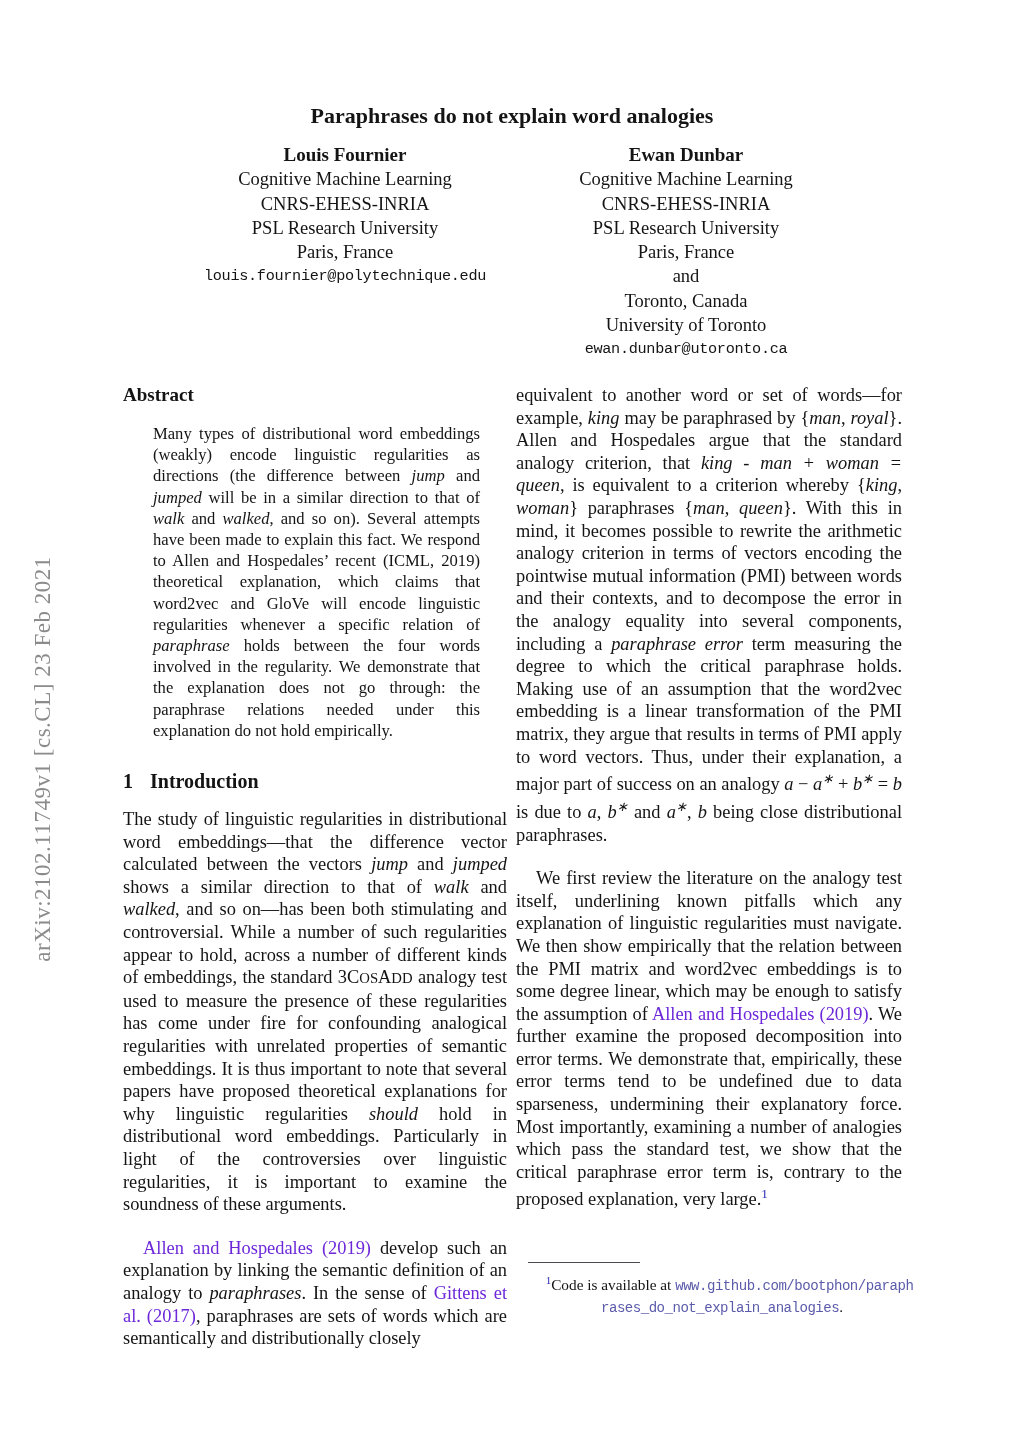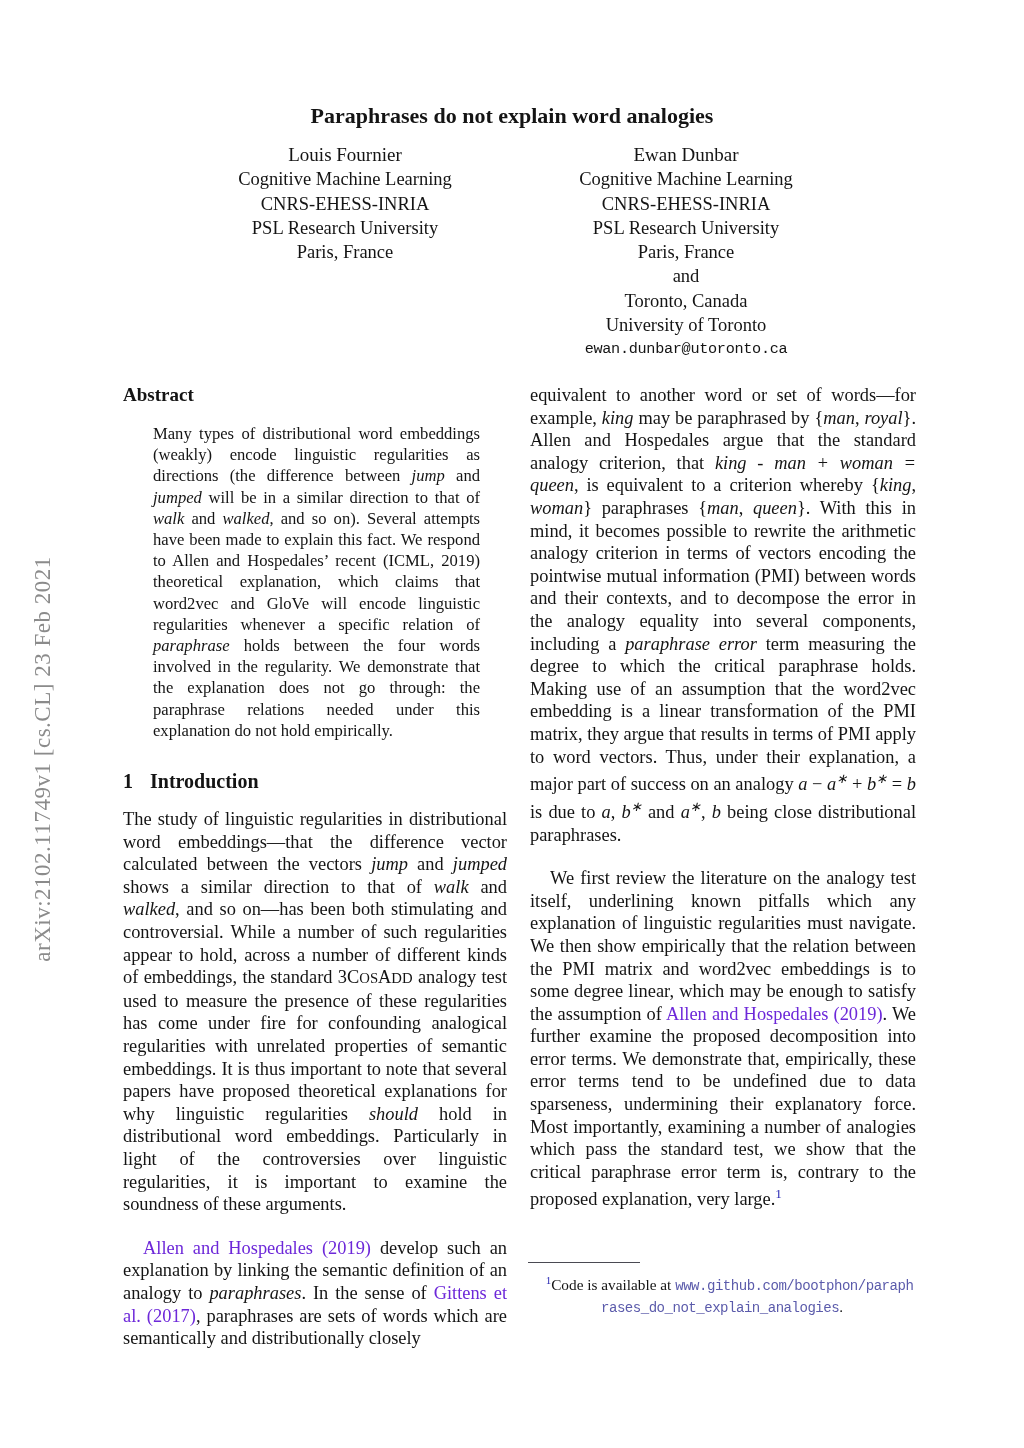--- a/index.html
+++ b/index.html
@@ -14,25 +14,25 @@
     text-align:center;font-size:23px;color:#8b8b8b;letter-spacing:0.5px;
     white-space:nowrap;
   }
   .paper-title{
     position:absolute;top:103px;left:0;width:1024px;text-align:center;
     font-size:22px;font-weight:bold;
   }
   .author-block{position:absolute;top:143px;text-align:center;font-size:18.5px;line-height:24.3px;}
   .author-left{left:153px;width:384px;}
   .author-right{left:494px;width:384px;}
-  .author-name{font-weight:normal;font-size:19px;}
+  .author-name{font-weight:bold;font-size:19px;}
   .author-email{font-family:"Liberation Mono", monospace;font-size:15.2px;letter-spacing:-0.3px;}
   .col{position:absolute;top:384px;}
   .col-left{left:123px;width:384px;}
-  .col-right{left:530px;width:386px;}
+  .col-right{left:516px;width:386px;}
   .abstract-heading{text-align:left;font-weight:bold;font-size:19px;margin:0 0 17px 0;}
   .abstract-body{
     margin:0 27px 0 30px;font-size:16.6px;line-height:21.2px;text-align:justify;
   }
   .section-heading{font-size:20px;font-weight:bold;margin:29px 0 15px 0;}
   .section-number{margin-right:17px;}
   .body-par{font-size:18.4px;line-height:22.6px;text-align:justify;margin:0;}
   .par-indent{text-indent:20px;margin-top:21px;}
   .seg-i{font-style:italic;}
   .seg-sc{font-size:0.8em;}
@@ -57,20 +57,21 @@
   <div class="arxiv-stamp">arXiv:2102.11749v1  [cs.CL]  23 Feb 2021</div>
 
   <div class="paper-title">Paraphrases do not explain word analogies</div>
 
   <div class="author-block author-left">
     <div class="author-name">Louis Fournier</div>
     <div>Cognitive Machine Learning</div>
     <div>CNRS-EHESS-INRIA</div>
     <div>PSL Research University</div>
     <div>Paris, France</div>
+    <div class="author-email">louis.fournier@polytechnique.edu</div>
   </div>
 
   <div class="author-block author-right">
     <div class="author-name">Ewan Dunbar</div>
     <div>Cognitive Machine Learning</div>
     <div>CNRS-EHESS-INRIA</div>
     <div>PSL Research University</div>
     <div>Paris, France</div>
     <div>and</div>
     <div>Toronto, Canada</div>

